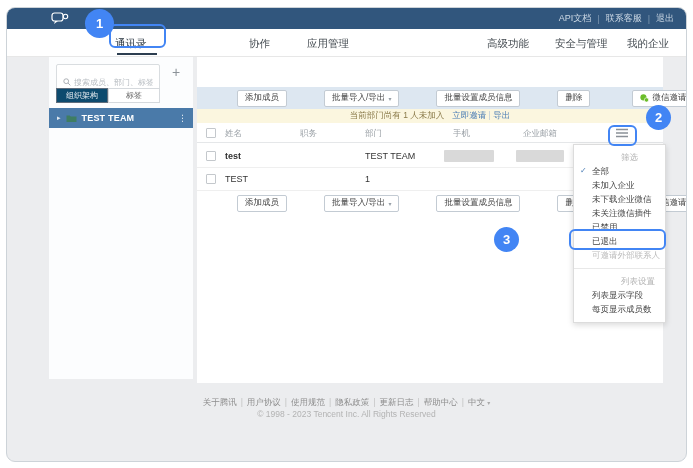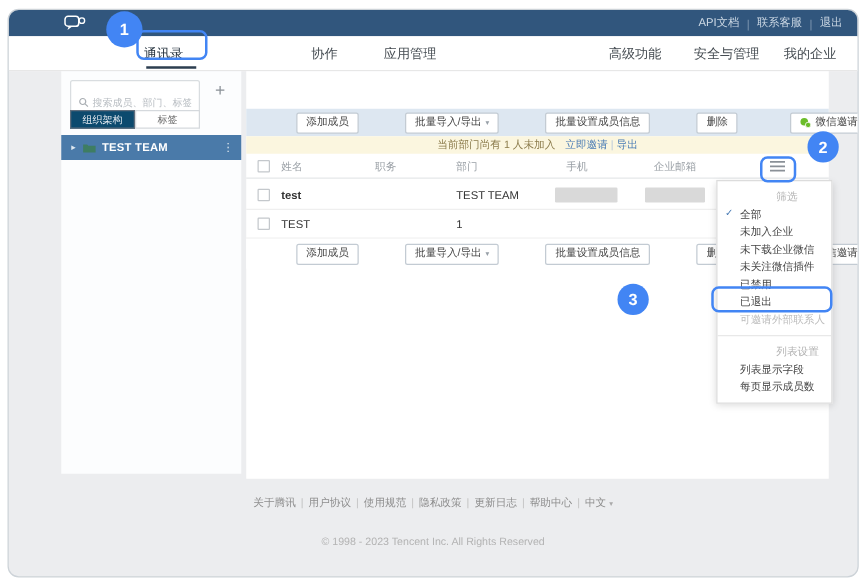--- a/index.html
+++ b/index.html
@@ -121,21 +121,21 @@
   .menu-row.disabled { color:#bcbcbc; }
   .menu-check { position:absolute; left:6px; top:0; font-size:8px; color:#4a7cb5; }
   .menu-div { height:1px; background:#e8e8e8; margin:6px 0; }
   
   .footer { position:absolute; left:0; top:389px; width:100%; text-align:center; }
   .footer-links { font-size:8.5px; color:#8d8d8d; }
   .footer-links span.lnk { cursor:pointer; }
   .footer-links .sep { color:#c2c2c2; margin:0 4px; }
   .footer-lang { cursor:pointer; }
   .footer-lang .caret { color:#aaa; }
-  .copyright { margin-top:19px; font-size:8.5px; color:#b3b3b3; }
+  .copyright { margin-top:0; font-size:8.5px; color:#b3b3b3; }
   
   .callout-circle {
     position:absolute; background:#4285f4; color:#fff; border-radius:50%;
     display:flex; align-items:center; justify-content:center;
     font-size:13px; font-weight:bold; z-index:60;
   }
   .c1 { left:78px; top:1px; width:29px; height:29px; }
   .c2 { left:639px; top:97px; width:25px; height:25px; }
   .c3 { left:487px; top:219px; width:25px; height:25px; }
   .callout-box { position:absolute; border:2px solid #4285f4; border-radius:6px; z-index:55; }

